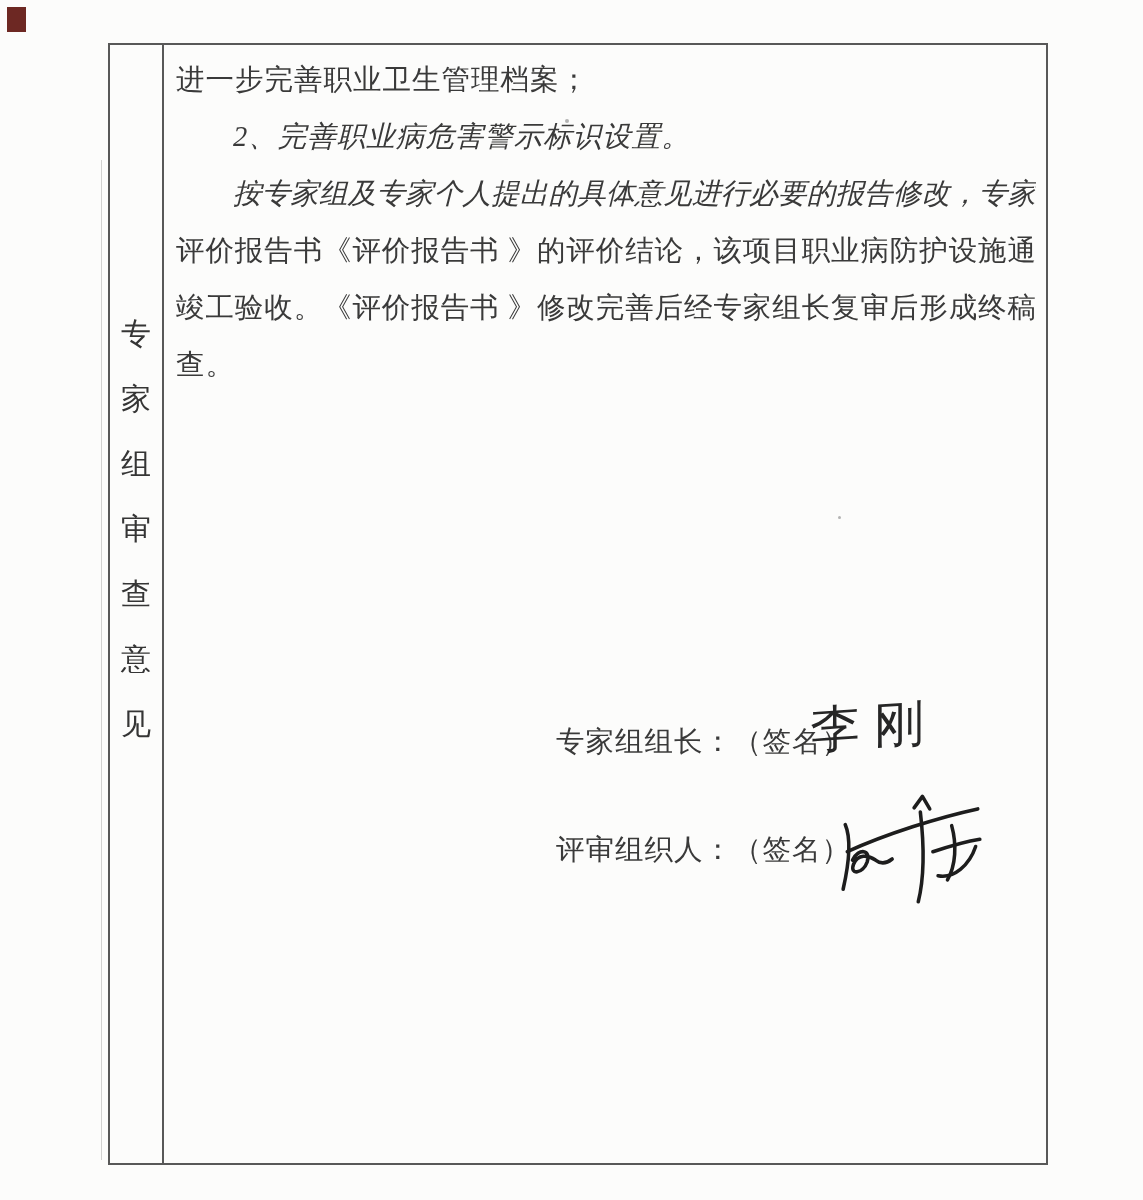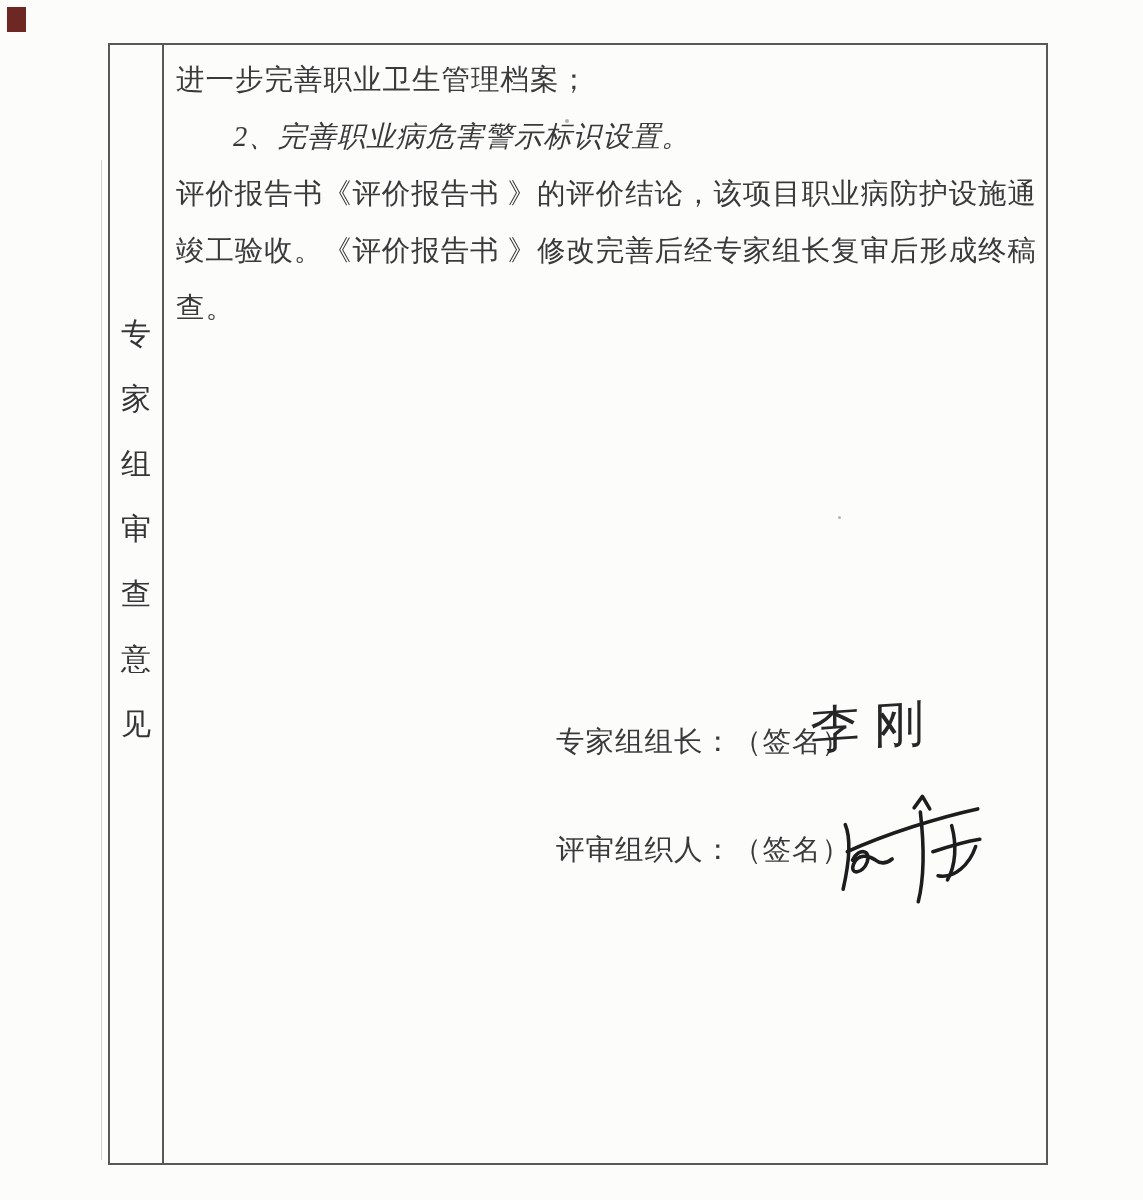--- a/index.html
+++ b/index.html
@@ -125,20 +125,21 @@
       <span class="v-char">审</span>
       <span class="v-char">查</span>
       <span class="v-char">意</span>
       <span class="v-char">见</span>
     </div>
 
     <div class="main-col">
 
       <div class="line">进一步完善职业卫生管理档案；</div>
       <div class="line indent">2、完善职业病危害警示标识设置。</div>
+      <div class="line indent fill">按专家组及专家个人提出的具体意见进行必要的报告修改，专家</div>
       <div class="line fill">评价报告书《评价报告书 》的评价结论，该项目职业病防护设施通过</div>
       <div class="line fill">竣工验收。《评价报告书 》修改完善后经专家组长复审后形成终稿备</div>
       <div class="line">查。</div>
 
       <div class="sig-label sig-leader-label">专家组组长：（签名）</div>
 
       <div class="leader-script">李刚</div>
 
       <div class="sig-label sig-org-label">评审组织人：（签名）</div>
 

